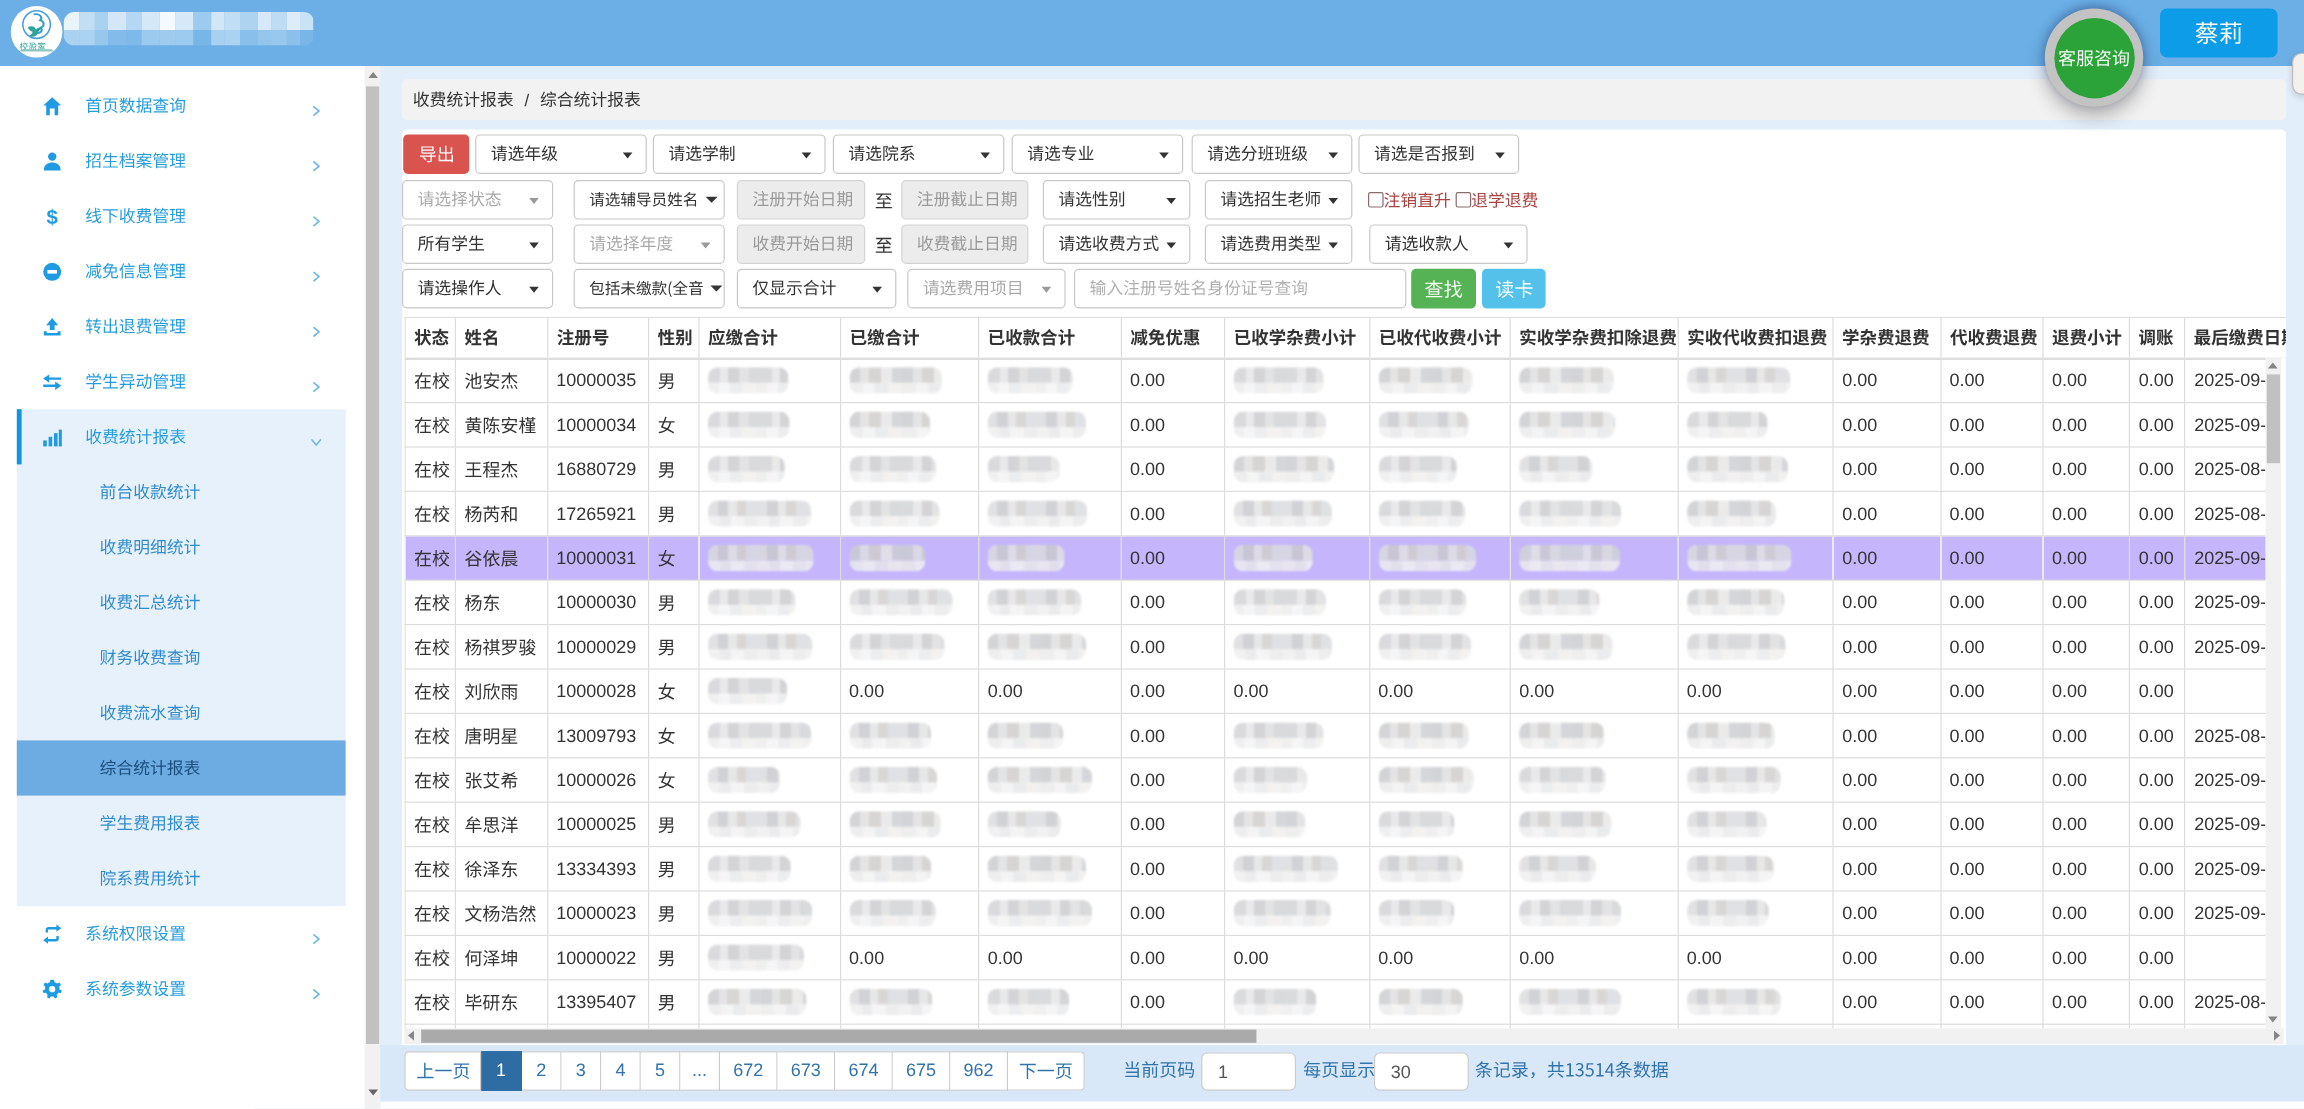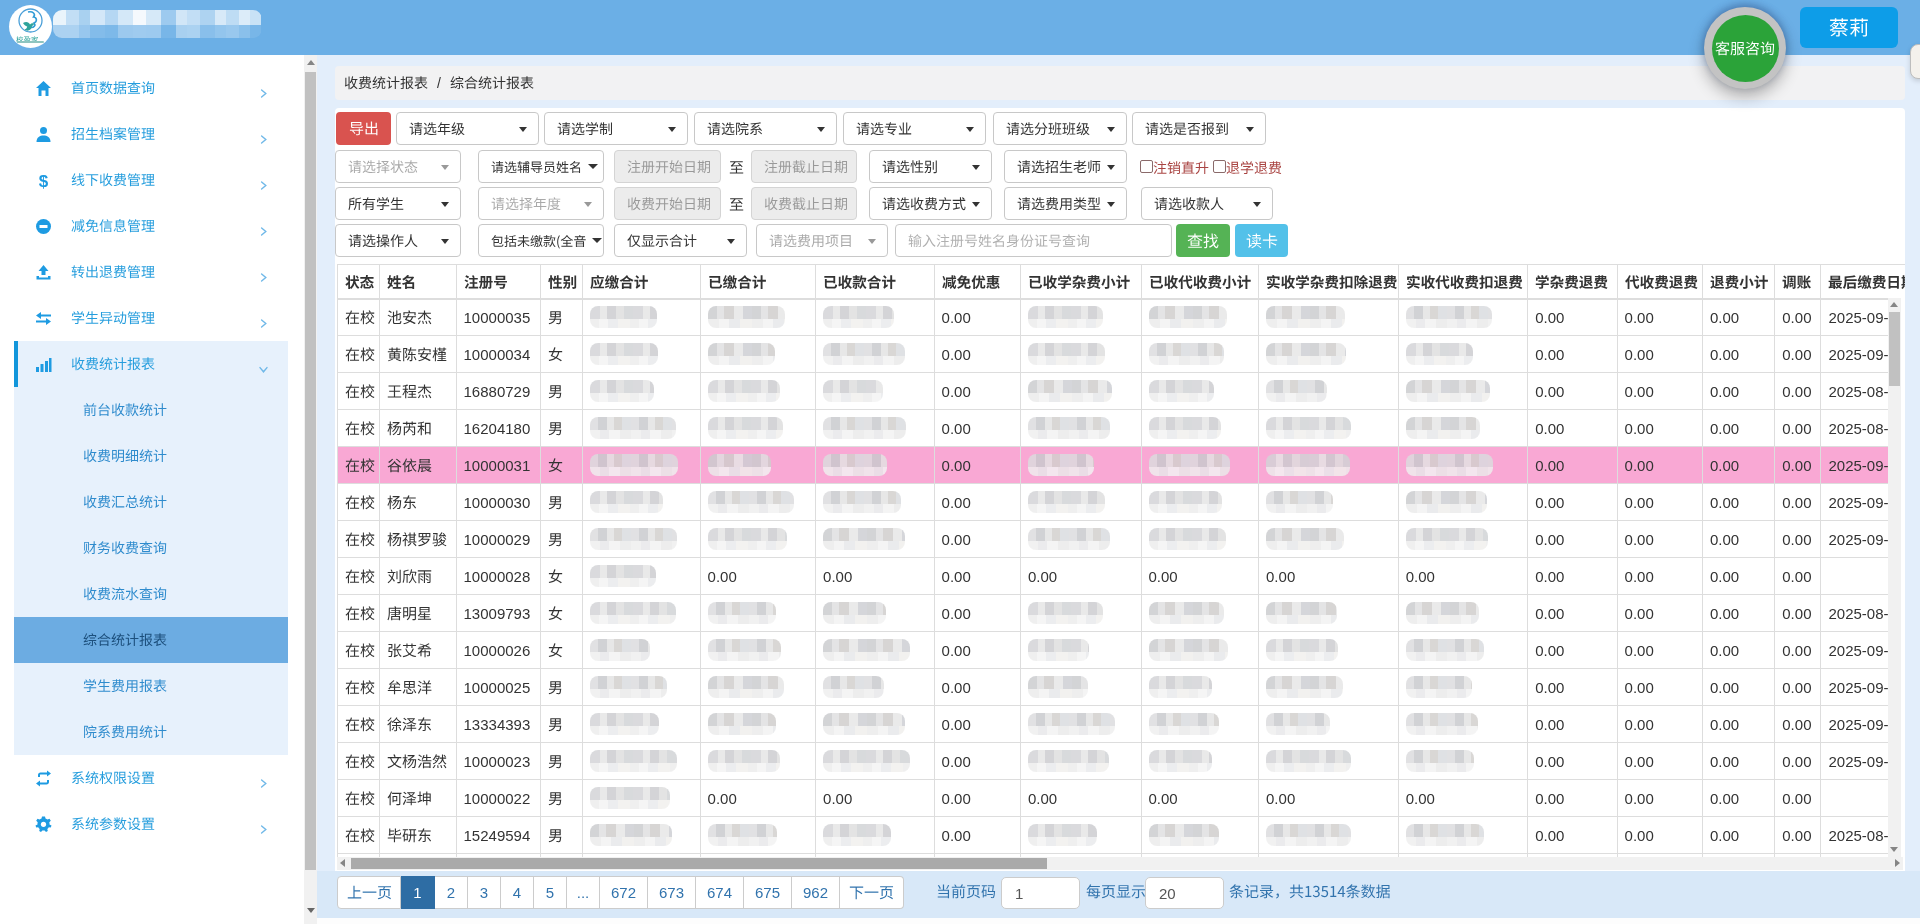--- a/index.html
+++ b/index.html
@@ -41,21 +41,21 @@
 .caret{position:absolute;right:11px;top:14px;width:0;height:0;border-left:4.5px solid transparent;
  border-right:4.5px solid transparent;border-top:5px solid #333}
 .caret.gray{border-top-color:#999}
 .btn{position:absolute;height:33px;border-radius:4px;display:flex;align-items:center;justify-content:center}
 
 #tbl{position:absolute;left:337px;top:264px;width:1568px;height:593px;overflow:hidden}
 table{border-collapse:collapse;table-layout:fixed;width:1575px}
 td,th{border:1px solid #ddd;font-size:15px;color:#333;text-align:left;padding:0 0 0 7px;overflow:hidden;white-space:nowrap}
 th{height:34px;border-bottom:2px solid #ddd}
 td{height:37px}
-tr.hov td{background:#f9a8d4}
+tr.hov td{background:#c4b5fd}
 .blob{display:inline-block;height:22px;border-radius:8px;filter:blur(0.7px);opacity:.84;vertical-align:middle;
  background-repeat:no-repeat;
  background-image:repeating-linear-gradient(90deg,#cbcccf 0 9px,#dfdfe1 9px 16px,#d0cecc 16px 26px,#e7e7e7 26px 35px,#cdcfd3 35px 44px),
  repeating-linear-gradient(90deg,#ebebeb 0 11px,#f2f2f2 11px 21px,#e7e8ea 21px 32px,#f0efed 32px 44px);
  background-size:100% 13px,100% 9px;background-position:0 0,0 13px}
 .blob.b2{background-image:repeating-linear-gradient(90deg,#dcdcde 0 8px,#c9cacd 8px 17px,#e3e3e3 17px 24px,#d2d0ce 24px 32px,#dadcdf 32px 41px),
  repeating-linear-gradient(90deg,#efefef 0 10px,#e8e8ea 10px 19px,#f3f3f3 19px 30px,#eaeaea 30px 41px)}
 .blob.b3{background-image:repeating-linear-gradient(90deg,#d3d4d7 0 10px,#e5e5e5 10px 17px,#ccccd0 17px 26px,#dedede 26px 34px,#d1d3d6 34px 43px),
  repeating-linear-gradient(90deg,#ededed 0 9px,#f4f4f4 9px 18px,#e9eaec 18px 28px,#f1f0ee 28px 40px)}
 
@@ -1308,21 +1308,21 @@
                 <use href="#r6821" x="1000"></use>
               </g>
             </svg></td>
           <td><svg class="zh" width="45" height="19" viewBox="0 0 45 19">
               <g fill="#333" transform="translate(0,15.0) scale(0.015,-0.015)">
                 <use href="#r6768"></use>
                 <use href="#r82ae" x="1000"></use>
                 <use href="#r548c" x="2000"></use>
               </g>
             </svg></td>
-          <td>16204180</td>
+          <td>17265921</td>
           <td><svg class="zh" width="15" height="19" viewBox="0 0 15 19">
               <g fill="#333" transform="translate(0,15.0) scale(0.015,-0.015)">
                 <use href="#r7537"></use>
               </g>
             </svg></td>
           <td><span class="blob b2" style="width:86px"></span></td>
           <td><span class="blob b3" style="width:75px"></span></td>
           <td><span class="blob b2" style="width:83px"></span></td>
           <td>0.00</td>
           <td><span class="blob b2" style="width:82px"></span></td>
@@ -1683,21 +1683,21 @@
                 <use href="#r6821" x="1000"></use>
               </g>
             </svg></td>
           <td><svg class="zh" width="45" height="19" viewBox="0 0 45 19">
               <g fill="#333" transform="translate(0,15.0) scale(0.015,-0.015)">
                 <use href="#r6bd5"></use>
                 <use href="#r7814" x="1000"></use>
                 <use href="#r4e1c" x="2000"></use>
               </g>
             </svg></td>
-          <td>15249594</td>
+          <td>13395407</td>
           <td><svg class="zh" width="15" height="19" viewBox="0 0 15 19">
               <g fill="#333" transform="translate(0,15.0) scale(0.015,-0.015)">
                 <use href="#r7537"></use>
               </g>
             </svg></td>
           <td><span class="blob" style="width:82px"></span></td>
           <td><span class="blob b2" style="width:69px"></span></td>
           <td><span class="blob b3" style="width:68px"></span></td>
           <td>0.00</td>
           <td><span class="blob b3" style="width:69px"></span></td>
@@ -1786,21 +1786,21 @@
     </svg></div>
 <div class="pginput" style="left:1001px">1</div>
 <div class="abs" style="left:1086px;top:882px"><svg class="zh" width="60" height="19" viewBox="0 0 60 19">
       <g fill="#3173ad" transform="translate(0,15.0) scale(0.015,-0.015)">
         <use href="#r6bcf"></use>
         <use href="#r9875" x="1000"></use>
         <use href="#r663e" x="2000"></use>
         <use href="#r793a" x="3000"></use>
       </g>
     </svg></div>
-<div class="pginput" style="left:1145px">20</div>
+<div class="pginput" style="left:1145px">30</div>
 <div class="abs" style="left:1229px;top:882px"><svg class="zh" width="162" height="19" viewBox="0 0 162 19">
       <g fill="#3173ad" transform="translate(0,15.0) scale(0.015,-0.015)">
         <use href="#r6761"></use>
         <use href="#r8bb0" x="1000"></use>
         <use href="#r5f55" x="2000"></use>
         <use href="#rff0c" x="3000"></use>
         <use href="#r5171" x="4000"></use>
         <use href="#r0031" x="5000"></use>
         <use href="#r0033" x="5555"></use>
         <use href="#r0035" x="6110"></use>

